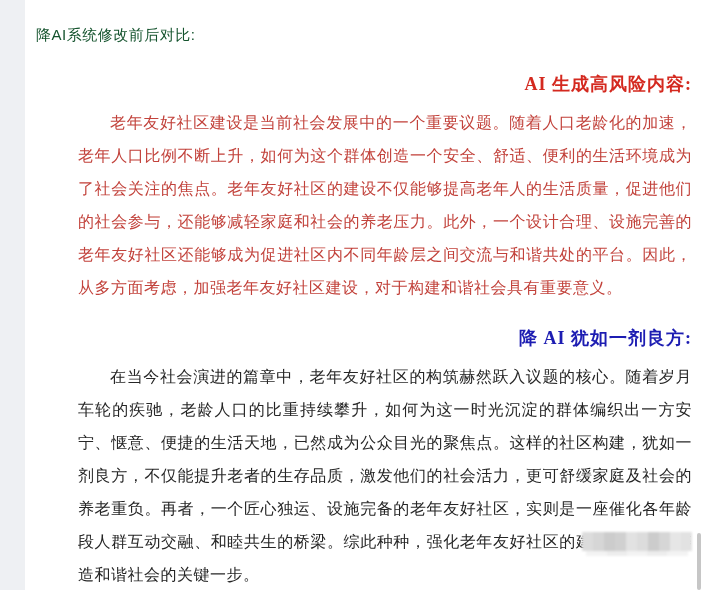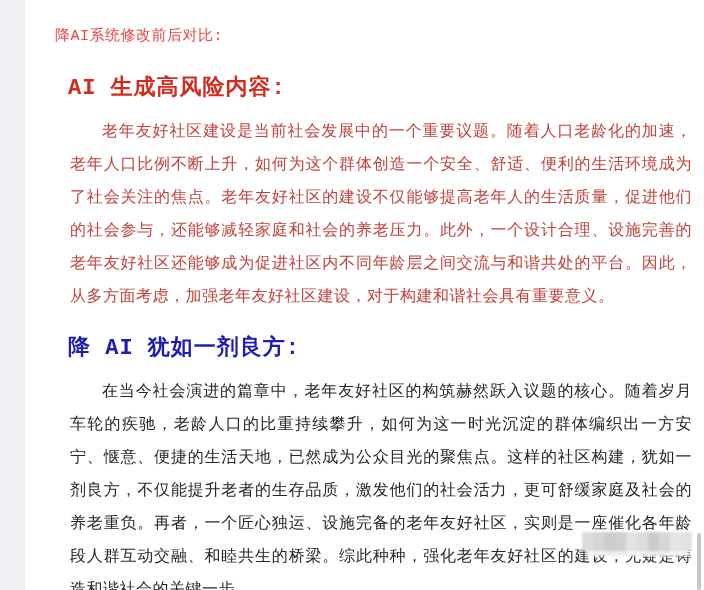--- a/index.html
+++ b/index.html
@@ -16,48 +16,49 @@
 
   .left-strip {
     position: absolute;
     left: 0; top: 0;
     width: 25px; height: 590px;
     background: #eef0f3;
   }
 
   .compare-label {
     position: absolute;
-    left: 55px; top: 26px;
+    left: 36px; top: 26px;
     font-size: 15px;
-    color: #ef4444;
+    color: #14532d;
     letter-spacing: 0.5px;
-    font-family: Liberation Mono, monospace;
+    font-family: Liberation Sans, sans-serif;
   }
 
   .doc {
     position: absolute;
     left: 62px; top: 72px;
     width: 630px;
   }
 
   .doc h1, .doc h2 {
     margin: 0;
     padding-left: 6px;
-    font-size: 22px;
+    font-size: 18px;
     font-weight: bold;
-    font-family: Liberation Mono, monospace;
+    font-family: Liberation Serif, serif;
     letter-spacing: 1px;
+    text-align: right;
   }
 
   .heading-risk { color: #d4291f; }
   .heading-after { color: #1d1db2; margin-top: 20px !important; }
 
   .body-para {
-    margin: 12px 0 0 8px;
-    font-family: Liberation Serif, serif;
+    margin: 12px 0 0 16px;
+    font-family: Liberation Mono, monospace;
     font-size: 16px;
     line-height: 33px;
     text-align: justify;
     text-justify: inter-ideograph;
     text-indent: 2em;
     letter-spacing: 0.5px;
   }
 
   .body-risk  { color: #c2423b; }
   .body-after { color: #262626; }

